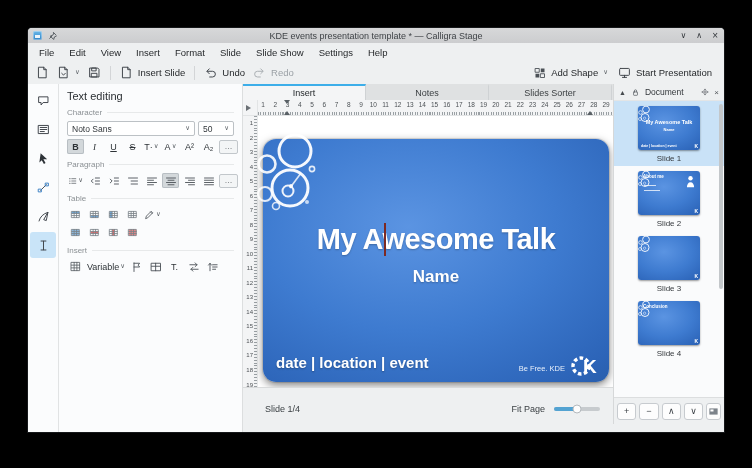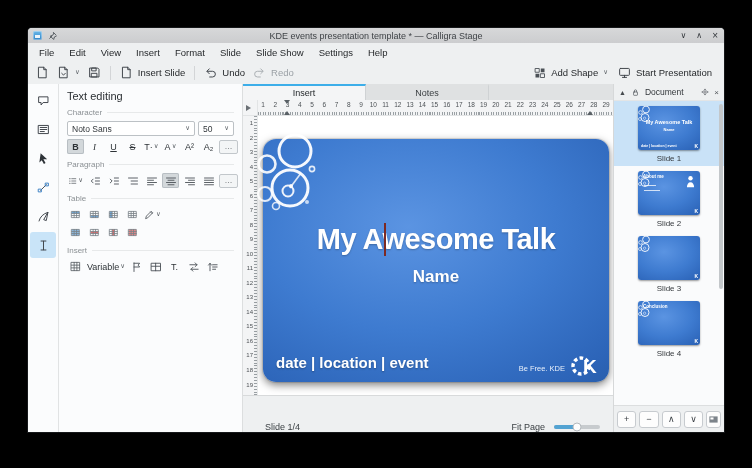--- a/index.html
+++ b/index.html
@@ -80,29 +80,29 @@
   .slide-title{position:absolute;left:0;right:0;top:84px;text-align:center;color:#fff;font-weight:bold;
                font-size:29px;text-shadow:0 1px 2px rgba(0,0,0,.25);letter-spacing:-.5px}
   .caret{position:absolute;left:121px;top:84px;width:1.5px;height:33px;background:#7c2a24}
   .slide-name{position:absolute;left:0;right:0;top:128px;text-align:center;color:#fff;font-weight:bold;font-size:17px;
               text-shadow:0 1px 2px rgba(0,0,0,.25)}
   .slide-footer{position:absolute;left:13px;bottom:11px;color:#fff;font-weight:bold;font-size:15px;
                 text-shadow:0 1px 2px rgba(0,0,0,.3)}
   .slide-free{position:absolute;right:44px;bottom:9px;color:#e8f0fb;font-size:7.5px}
   .kde-logo{position:absolute;right:7px;bottom:3px}
   
-  .statusbar{height:28px;flex:none;border-top:1px solid #d8dadb;background:#eef0f1;display:flex;align-items:flex-end;
-             font-size:9px;color:#3b4044;padding:8px 12px 0 22px}
+  .statusbar{height:28px;flex:none;border-top:1px solid #d8dadb;background:#eef0f1;display:flex;align-items:flex-start;
+             font-size:9px;color:#3b4044;padding:16px 12px 0 22px}
   .sb-right{margin-left:auto;display:flex;align-items:center}
   .slider{width:46px;height:4px;border-radius:2px;background:#c7cbce;position:relative;margin-left:9px;margin-right:2px}
   .slider .fill{position:absolute;left:0;top:0;bottom:0;width:55%;border-radius:2px;background:#53a3d2}
   .slider .knob{position:absolute;left:50%;top:50%;transform:translate(-50%,-50%);width:9px;height:9px;border-radius:50%;
                 background:#fdfdfd;border:1px solid #b4b9bd;box-sizing:border-box}
   
-  .right-panel{position:absolute;right:0;top:56px;bottom:0;width:110px;background:#eef0f1;border-left:1px solid #d6d8d9;
+  .right-panel{position:absolute;right:0;top:56px;bottom:8px;width:110px;background:#eef0f1;border-left:1px solid #d6d8d9;
                display:flex;flex-direction:column}
   .rp-header{height:16px;flex:none;display:flex;align-items:center;font-size:8.5px;color:#33373b;padding:0 5px;gap:5px}
   .rp-header .sp{margin-left:auto}
   .rp-x{font-size:8px;color:#55595d}
   .rp-tri{font-size:7px;color:#45494d}
   .rp-list{flex:1;position:relative;background:#fafbfc;border-top:1px solid #e3e5e6;overflow:hidden}
   .rp-item{padding:5px 0 3px;text-align:center}
   .rp-item.selected{background:#c9e2f7}
   .rp-label{font-size:8px;color:#34383c;margin-top:4px}
   .mini{width:62px;height:44px;margin:0 auto;border-radius:3px;position:relative;overflow:hidden;
@@ -483,20 +483,21 @@
             <path d="M7.5 5h6M7.5 8h6M7.5 11h4"></path>
           </svg>
         </span>
       </div>
   </div>
 
   <div class="editor">
     <div class="tabs" id="tabs">
         <div class="tab active">Insert</div>
         <div class="tab">Notes</div>
+        <div class="tab">Slides Sorter</div>
       </div>
     <div class="rulerrow">
       <div class="corner"></div>
       <div class="hruler" id="hruler">
           <span class="num" style="left: 5px;">1</span>
           <span class="num" style="left: 17.25px;">2</span>
           <span class="num" style="left: 29.5px;">3</span>
           <span class="num" style="left: 41.75px;">4</span>
           <span class="num" style="left: 54px;">5</span>
           <span class="num" style="left: 66.25px;">6</span>

